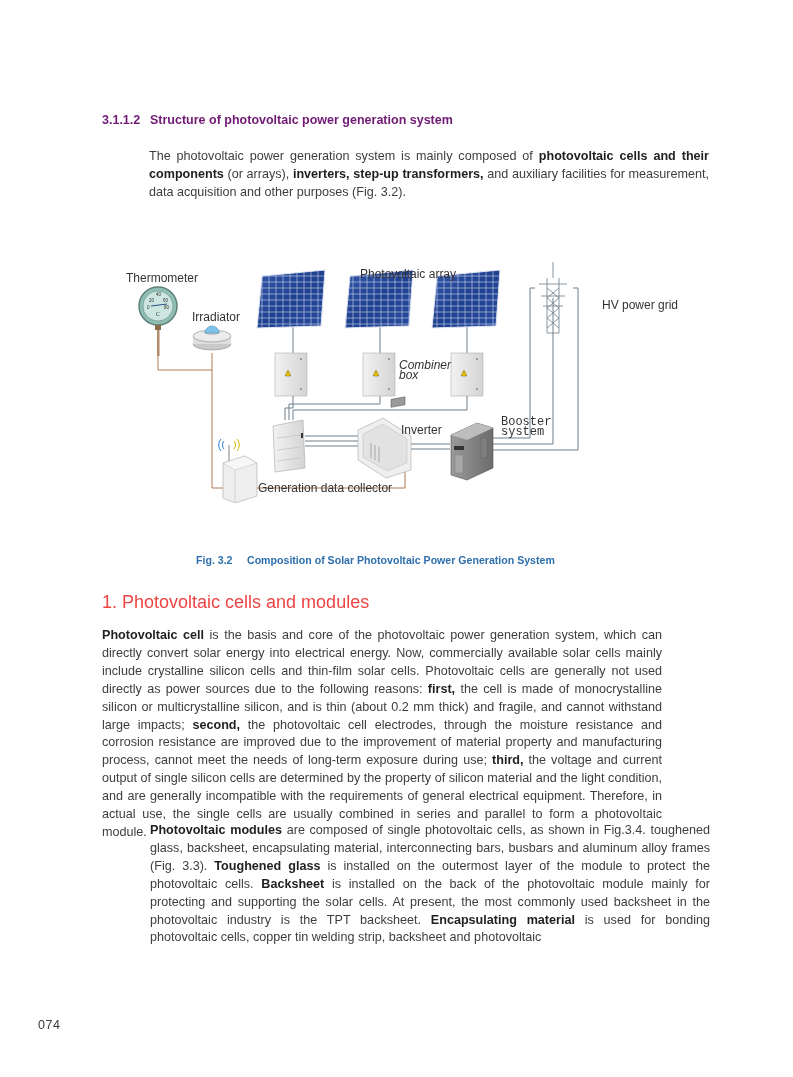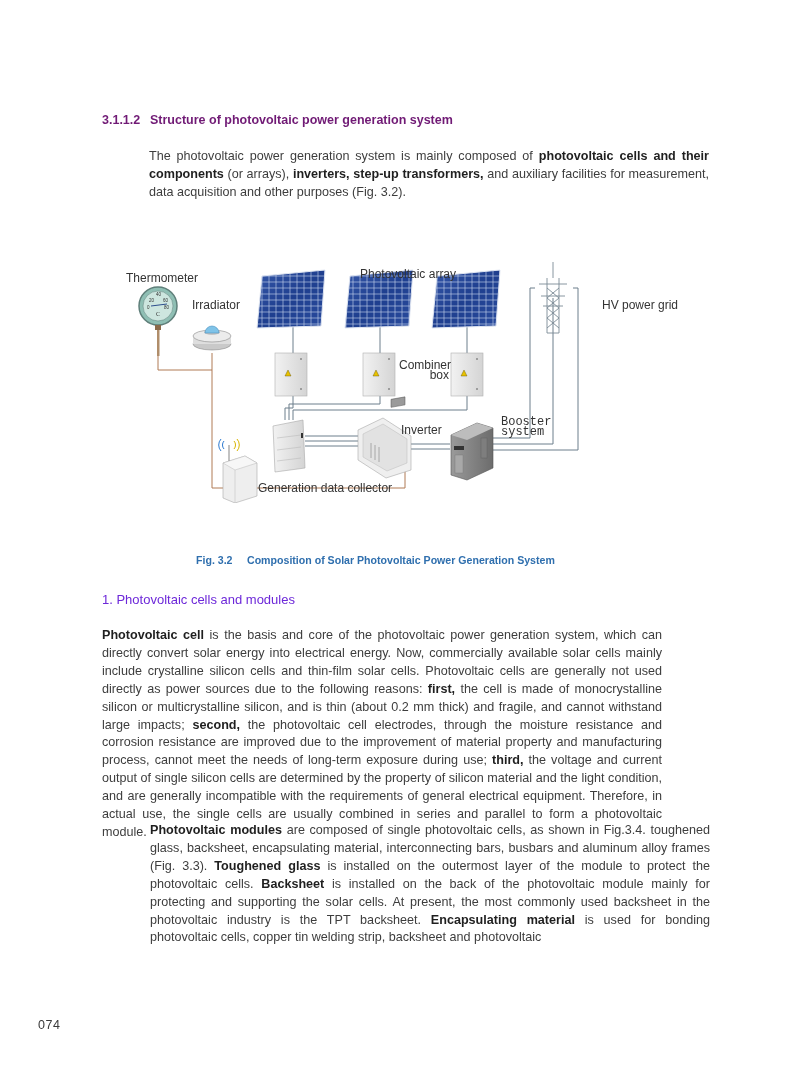--- a/index.html
+++ b/index.html
@@ -16,29 +16,29 @@
     position: absolute; left: 102px; width: 560px;
     font-size: 12.6px; line-height: 17.9px; text-align: justify; color: #3d3d3d;
   }
   .para b { color: #1f1f1f; font-weight: bold; }
   .para-intro { top: 148px; margin-left: 47px; }
   .para-cell { top: 627px; }
   .para-module { top: 822px; margin-left: 48px; }
 
   .subheading {
     position: absolute; left: 102px; top: 592px;
-    font-size: 13px; color: #6d28d9;
+    font-size: 18px; color: #ef4444;
   }
 
   .figure { position: absolute; left: 115px; top: 258px; width: 560px; height: 245px; }
   .figure svg { width: 560px; height: 245px; display: block; }
   .fig-label {
     position: absolute; font-size: 12px; color: #333; white-space: nowrap; line-height: 10px;
   }
-  .fig-label.center { text-align: right; }
+  .fig-label.center { text-align: left; font-style: italic; }
 
   .caption {
     position: absolute; left: 196px; top: 515px;
     font-size: 10.6px; font-weight: bold; color: #2f6fae; white-space: nowrap; margin-top: 39px;
   }
   .caption .fignum { display: inline-block; width: 51px; }
 
   .page-number {
     position: absolute; left: 38px; top: 1018px;
     font-size: 12.5px; color: #3a3a3a; letter-spacing: 0.5px;
@@ -192,21 +192,21 @@
       <line x1="120" y1="212" x2="120" y2="245" stroke="#bbb" stroke-width="0.5"></line>
       <line x1="114" y1="187" x2="114" y2="203" stroke="#999" stroke-width="1.2"></line>
       <path d="M109,183 A6,6 0 0 0 109,191" stroke="#2e7bd1" stroke-width="1" fill="none"></path>
       <path d="M119,183 A6,6 0 0 1 119,191" stroke="#d8b500" stroke-width="1" fill="none"></path>
       <path d="M106,181 A9,9 0 0 0 106,193" stroke="#2e7bd1" stroke-width="1" fill="none"></path>
       <path d="M122,181 A9,9 0 0 1 122,193" stroke="#d8b500" stroke-width="1" fill="none"></path>
     </g>
   </svg>
 
   <span class="fig-label" style="left:11px; top:15px;">Thermometer</span>
-  <span class="fig-label" style="left:77px; top:42px;">Irradiator</span>
+  <span class="fig-label" style="left:77px; top:54px;">Irradiator</span>
   <span class="fig-label" style="left:245px; top:11px;">Photovoltaic array</span>
   <span class="fig-label" style="left:475px; top:42px;margin-left:12px;">HV power grid</span>
   <span class="fig-label center" style="left:284px; top:102px; width:50px;">
     <span>Combiner</span><br>
     <span>box</span>
   </span>
   <span class="fig-label" style="left:286px; top:167px;">Inverter</span>
   <span class="fig-label" style="left:386px; top:159px;font-family:Liberation Mono, monospace;">
     <span>Booster</span><br>
     <span>system</span>

